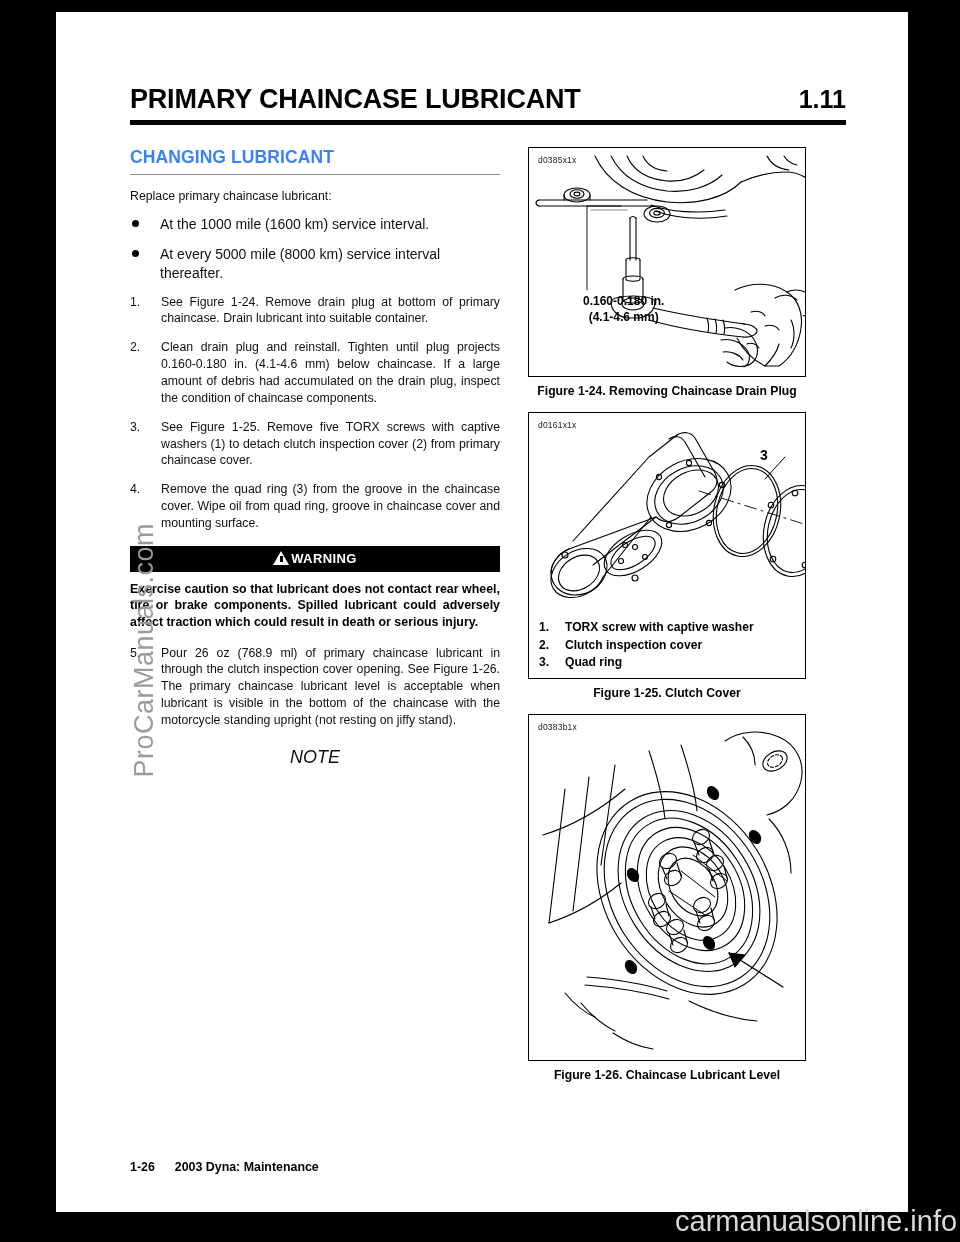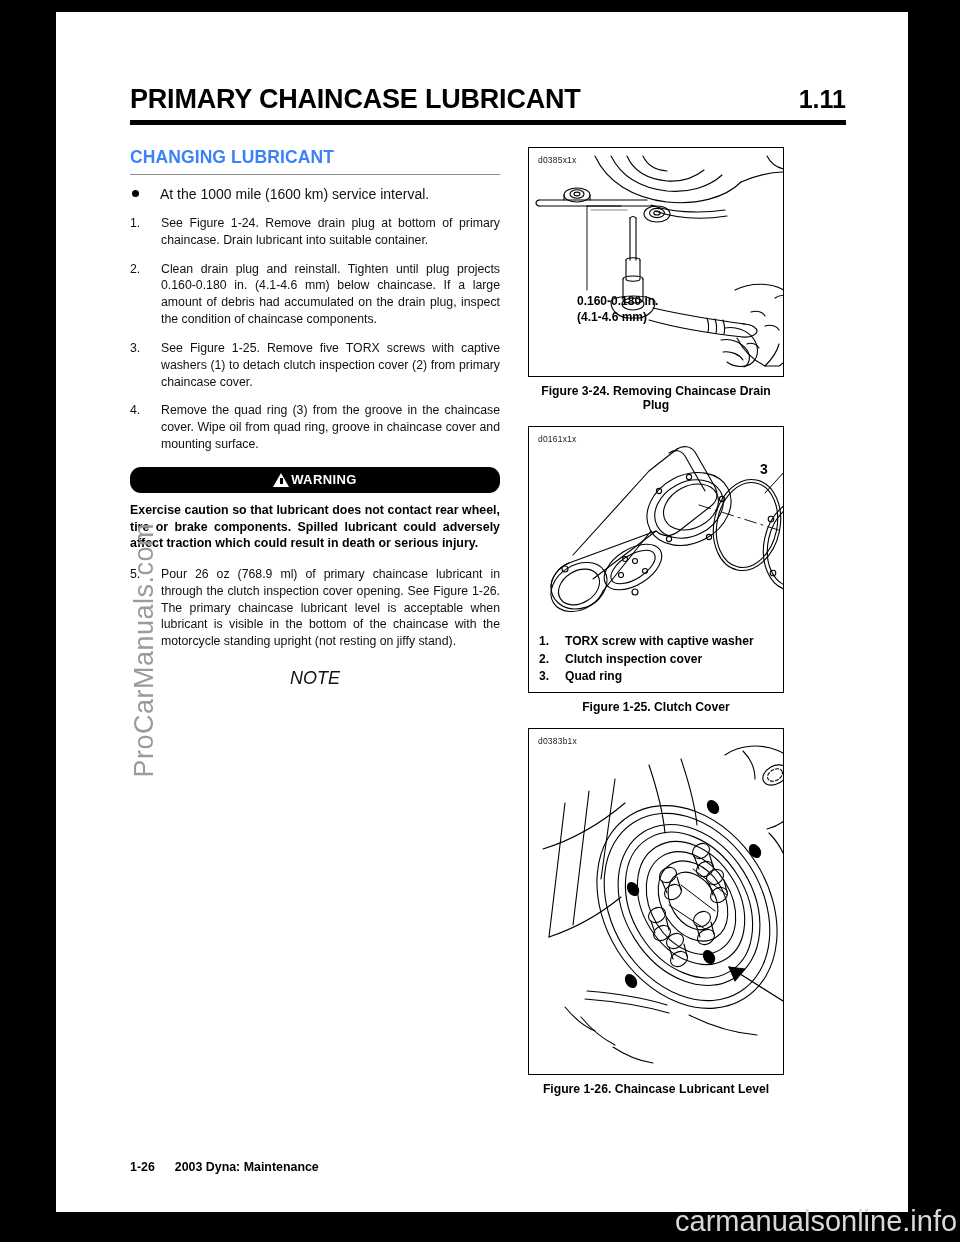--- a/index.html
+++ b/index.html
@@ -76,21 +76,21 @@
     background: #000;
     width: 100%;
   }
   
   .columns {
     display: flex;
     gap: 28px;
     margin-top: 22px;
   }
   .col-left { width: 370px; flex: none; }
-  .col-right { width: 256px; flex: none; }
+  .col-right { width: 278px; flex: none; }
 
   .section-title {
     font-size: 17.5px;
     font-weight: bold;
     letter-spacing: 0.1px;
     color: #3b82f6;
   }
   .section-rule {
     margin-top: 6px;
     border-top: 1px solid #8d8d8d;
@@ -140,21 +140,20 @@
     color: #fff;
     text-align: center;
     font-weight: bold;
     font-size: 13px;
     letter-spacing: 0.4px;
     padding: 5px 0 6px 0;
     display: flex;
     align-items: center;
     justify-content: center;
     gap: 1px;
-    border-radius: 11px;
   }
   .warn-tri {
     display: inline-block;
     width: 0; height: 0;
     border-left: 8px solid transparent;
     border-right: 8px solid transparent;
     border-bottom: 14px solid #fff;
     position: relative;
     margin-right: 1px;
   }
@@ -264,23 +263,25 @@
     </div>
     <div class="header-rule"></div>
 
     <div class="columns">
 
       <div class="col-left">
 
         <div class="section-title">CHANGING LUBRICANT</div>
         <div class="section-rule"></div>
 
+        <div class="body-text">Replace primary chaincase lubricant:</div>
 
         <ul class="bullets">
           <li>At the 1000 mile (1600 km) service interval.</li>
+          <li>At every 5000 mile (8000 km) service interval thereafter.</li>
         </ul>
 
         <ol class="steps">
           <li>
             <span class="num">1.</span>
             <span>See Figure 1-24. Remove drain plug at bottom of primary chaincase. Drain lubricant into suitable container.</span>
           </li>
           <li>
             <span class="num">2.</span>
             <span>Clean drain plug and reinstall. Tighten until plug projects 0.160-0.180 in. (4.1-4.6 mm) below chaincase. If a large amount of debris had accumulated on the drain plug, inspect the condition of chaincase components.</span>
@@ -381,26 +382,26 @@
                 <path d="M262 172 C266 180 266 192 262 200"></path>
 
                 <path d="M222 164 C228 162 234 164 236 168"></path>
                 <path d="M236 178 C242 176 248 178 250 182"></path>
 
                 <path d="M58 58 L58 142" stroke-width="0.9"></path>
                 <path d="M58 58 L92 58" stroke-width="0.9" stroke-dasharray="0"></path>
                 <path d="M62 62 L98 62" stroke-width="0.9" opacity="0.55"></path>
               </g>
             </svg>
-            <div class="fig-dim" style="left:48px; top:146px;">
+            <div class="fig-dim" style="left:54px; top:146px;text-align:center;">
               <div>0.160-0.180 in.</div>
               <div>(4.1-4.6 mm)</div>
             </div>
           </div>
-          <div class="fig-caption">Figure 3-24. Removing Chaincase Drain Plug</div>
+          <div class="fig-caption">Figure 1-24. Removing Chaincase Drain Plug</div>
         </div>
 
         <div class="figure" style="margin-top:14px;">
           <div class="figure-frame">
             <div style="position:relative; height:202px;">
               <div class="fig-code">d0161x1x</div>
               <svg viewBox="0 0 318 202" width="318" height="202">
                 <g fill="none" stroke="#000" stroke-width="1.1" stroke-linejoin="round" stroke-linecap="round">
 
                   <path d="M148 22 C154 18 162 19 166 25 L186 60 C190 68 188 74 182 79

